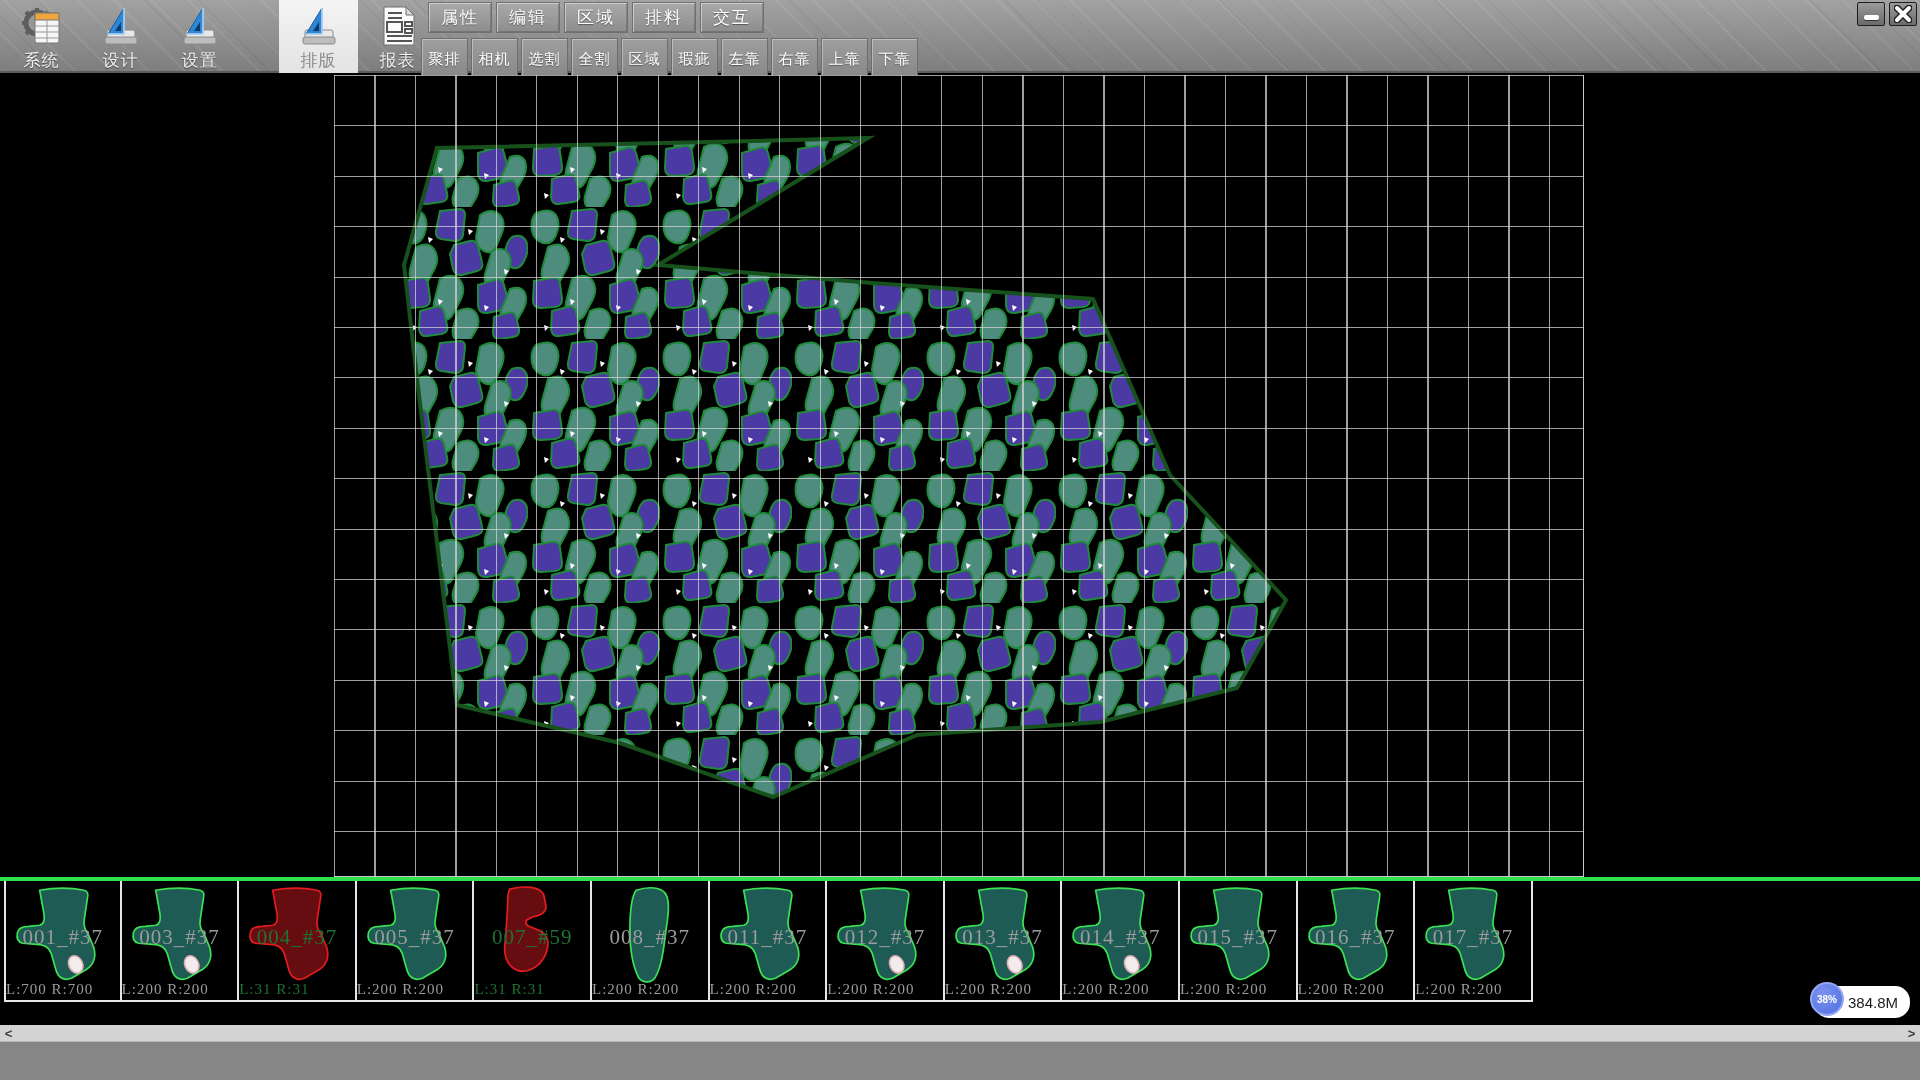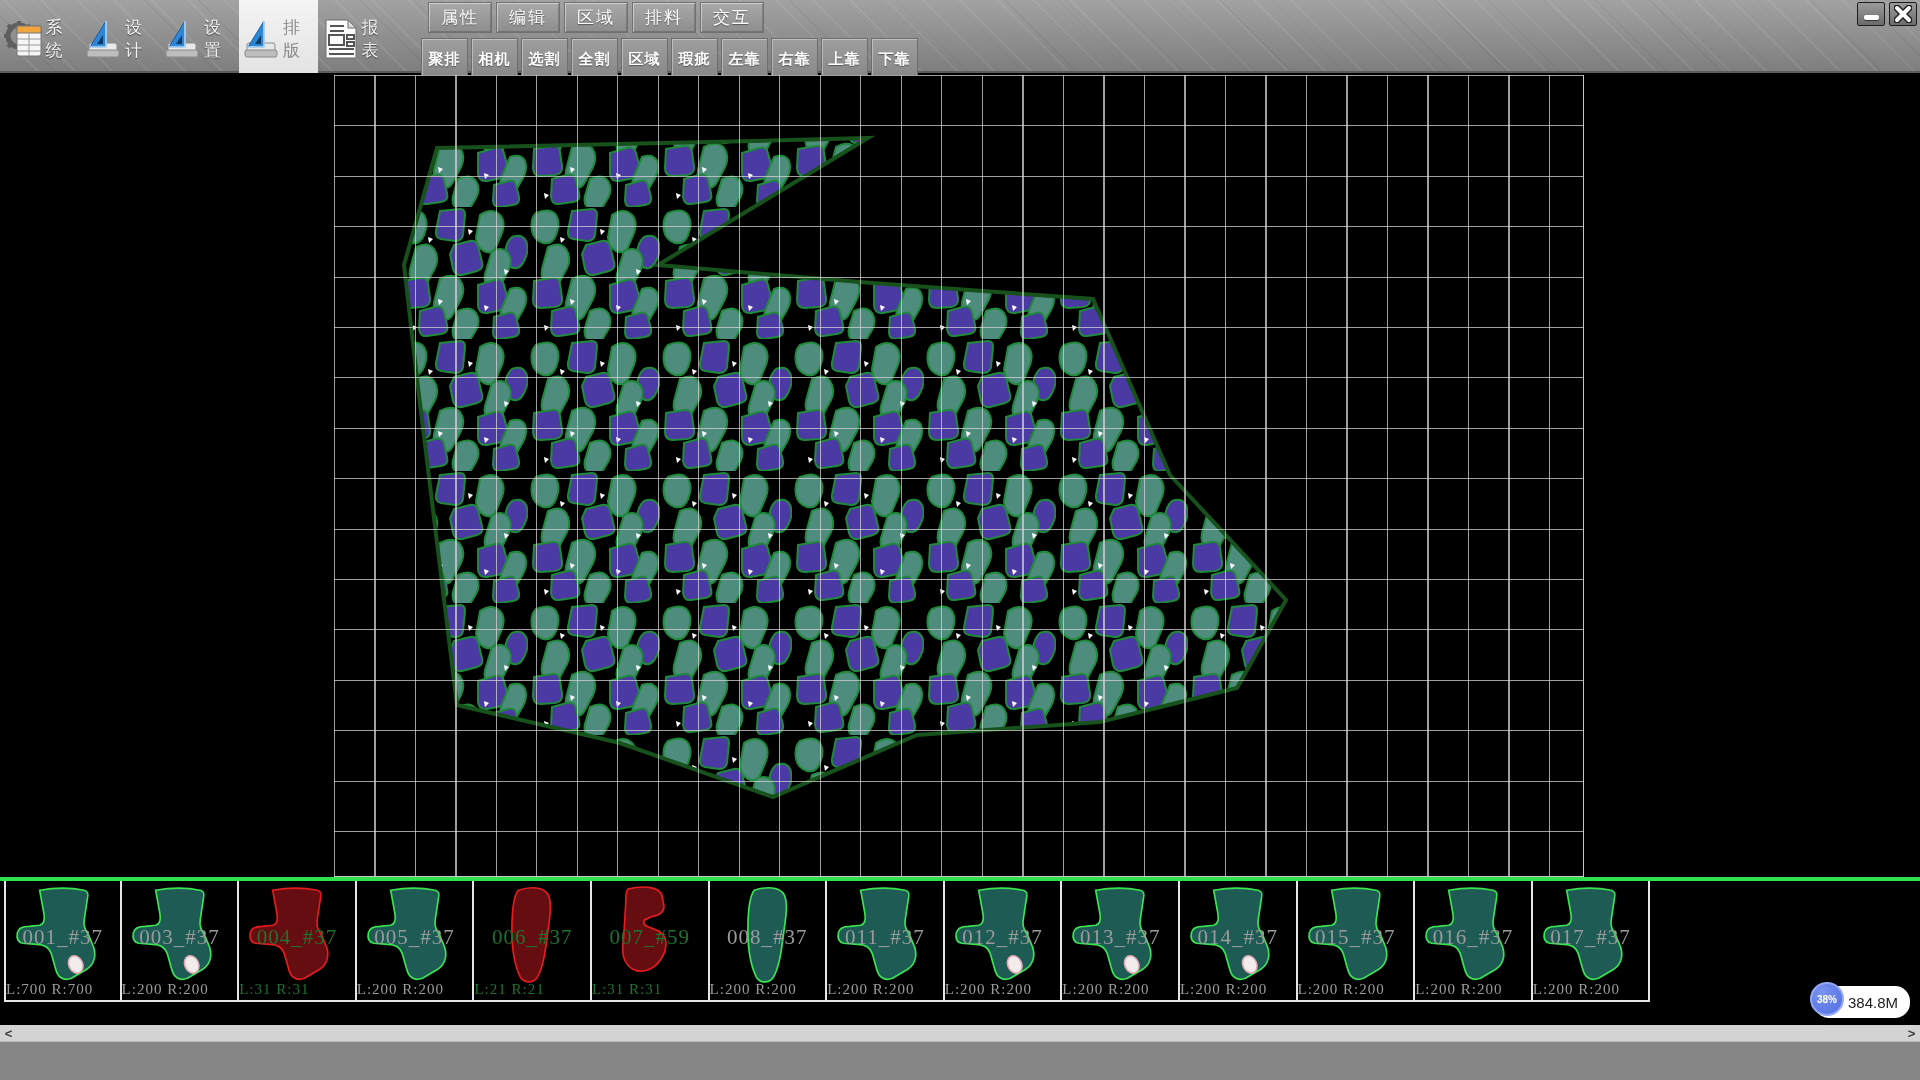--- a/index.html
+++ b/index.html
@@ -9,39 +9,39 @@
   
   .topbar {
     position:absolute; left:0; top:0; width:1920px; height:73px;
     background:
       repeating-linear-gradient(45deg, rgba(255,255,255,0.07) 0 2px, transparent 2px 26px),
       repeating-linear-gradient(45deg, rgba(0,0,0,0.05) 0 1px, transparent 1px 38px),
       linear-gradient(#a2a2a2, #7e7e7e);
     border-bottom:2px solid #5c5c5c;
   }
   .main-buttons { position:absolute; left:2px; top:0; height:73px; display:flex; }
-  .main-btn { width:79px; height:73px; display:flex; align-items:center; justify-content:flex-start; padding-top:4px; cursor:default; }
-  .main-btn.selected { background:linear-gradient(#f4f4f4,#e3e3e3); }
+  .main-btn { width:79px; height:73px; display:flex; flex-direction:column; align-items:center; justify-content:flex-start; padding-top:4px; cursor:default; }
+  .main-btn.selected { background:linear-gradient(#f4f4f4,#e3e3e3);margin-left:40px; }
   .main-btn .ic { width:44px; height:44px; display:flex; align-items:center; justify-content:center; }
   .main-btn .lbl { font-size:17px; color:#f1f1f1; text-shadow:0 1px 1px rgba(60,60,60,.9); margin-top:1px; letter-spacing:1px; }
   .main-btn.selected .lbl { color:#8a8a8a; text-shadow:none; }
 
   .menu-row1 { position:absolute; left:428px; top:2px; display:flex; gap:4px; }
   .menu-btn {
     min-width:64px; height:31px; padding:0 10px; display:flex; align-items:center; justify-content:center;
     background:linear-gradient(#a9a9a9,#8d8d8d); border:1px solid #707070;
     box-shadow:inset 1px 1px 0 rgba(255,255,255,.45), inset -1px -1px 0 rgba(0,0,0,.18);
     color:#fff; font-size:17px; letter-spacing:2px; text-shadow:0 1px 1px rgba(70,70,70,.8); cursor:default;
   }
   .menu-row2 { position:absolute; left:421px; top:38px; display:flex; gap:3px; }
   .tool-btn {
     width:47px; height:43px; display:flex; align-items:center; justify-content:center;
     background:linear-gradient(#9e9e9e,#868686); border:1px solid #6d6d6d;
     box-shadow:inset 1px 1px 0 rgba(255,255,255,.35);
-    color:#fff; font-size:15px; letter-spacing:1px; text-shadow:0 1px 1px rgba(70,70,70,.8); cursor:default;font-weight:bold;
+    color:#fff; font-size:15px; letter-spacing:1px; text-shadow:0 1px 1px rgba(70,70,70,.8); cursor:default;
   }
 
   .win-controls { position:absolute; right:3px; top:2px; display:flex; gap:4px; }
   .win-btn {
     width:28px; height:24px; border:1px solid #1d1d1d; border-radius:2px;
     background:linear-gradient(#9b9b9b,#6b6b6b);
     display:flex; align-items:center; justify-content:center; cursor:default;
   }
   .min-glyph { width:15px; height:5px; background:#fff; border-radius:2px; margin-top:6px; box-shadow:0 1px 1px rgba(0,0,0,.6); }
 
@@ -267,27 +267,20 @@
         </div>
         <div class="part-cell">
           <svg viewBox="0 0 100 104" preserveAspectRatio="xMidYMid meet">
             <path d="M28,6 C45,3 60,4 70,6 C74,7 74,10 73,14 L70,34 C69,40 71,44 74,48 L79,60 C82,70 78,78 70,82 L58,89 C50,92 45,88 43,80 L39,66 C37,59 32,57 25,57 L12,56 C7,55 6,51 7,46 C8,41 12,40 18,40 L28,39 C32,38 33,34 32,28 Z" fill="#1E5B55" stroke="#3BE353" stroke-width="1.6"></path>
           </svg>
           <div class="part-name lab-gray">005_#37</div>
           <div class="part-qty lab-gray">L:200 R:200</div>
         </div>
         <div class="part-cell">
           <svg viewBox="0 0 100 104" preserveAspectRatio="xMidYMid meet">
-            <path d="M38,6 C50,2 62,3 66,10 C70,18 68,30 66,44 C64,60 62,78 56,88 C52,94 44,94 40,88 C34,76 32,60 32,44 C32,28 33,12 38,6 Z" fill="#660D11" stroke="#E51C1F" stroke-width="1.6"></path>
-          </svg>
-          <div class="part-name lab-green">006_#37</div>
-          <div class="part-qty lab-green">L:21 R:21</div>
-        </div>
-        <div class="part-cell">
-          <svg viewBox="0 0 100 104" preserveAspectRatio="xMidYMid meet">
             <path d="M30,5 C45,1 58,3 62,10 L64,20 C65,26 60,30 52,31 L48,33 C44,34 44,38 48,40 L58,44 C66,48 68,56 64,66 C58,80 44,86 34,80 C26,75 24,64 26,52 L28,20 C28,12 28,7 30,5 Z" fill="#660D11" stroke="#E51C1F" stroke-width="1.6"></path>
           </svg>
           <div class="part-name lab-green">007_#59</div>
           <div class="part-qty lab-green">L:31 R:31</div>
         </div>
         <div class="part-cell">
           <svg viewBox="0 0 100 104" preserveAspectRatio="xMidYMid meet">
             <path d="M38,6 C50,2 62,3 66,10 C70,18 68,30 66,44 C64,60 62,78 56,88 C52,94 44,94 40,88 C34,76 32,60 32,44 C32,28 33,12 38,6 Z" fill="#1E5B55" stroke="#3BE353" stroke-width="1.6"></path>
           </svg>
           <div class="part-name lab-gray">008_#37</div>

